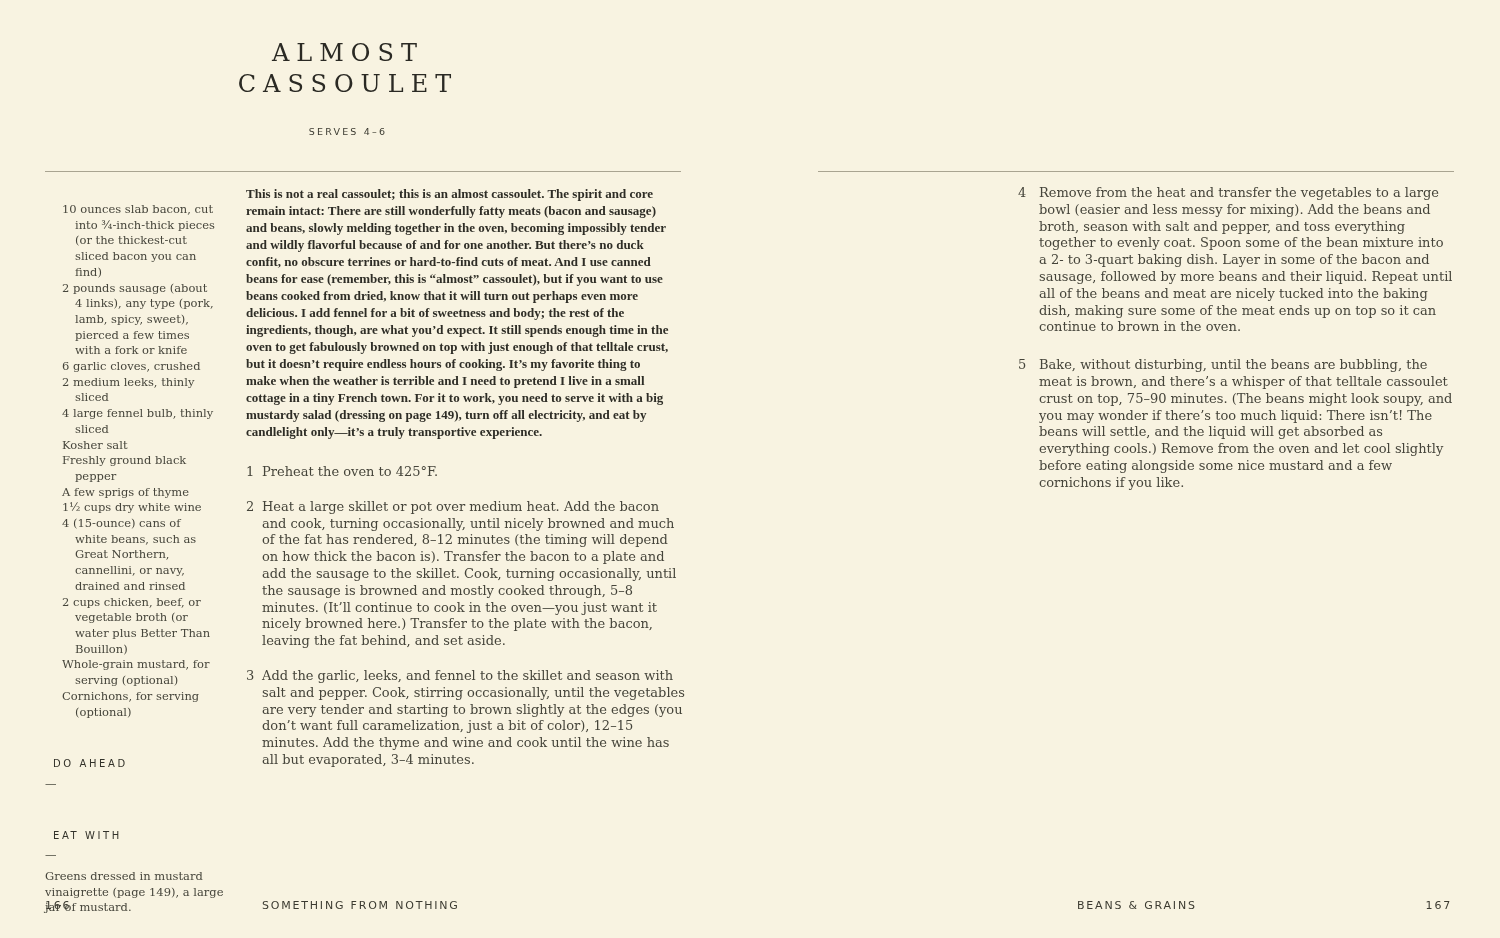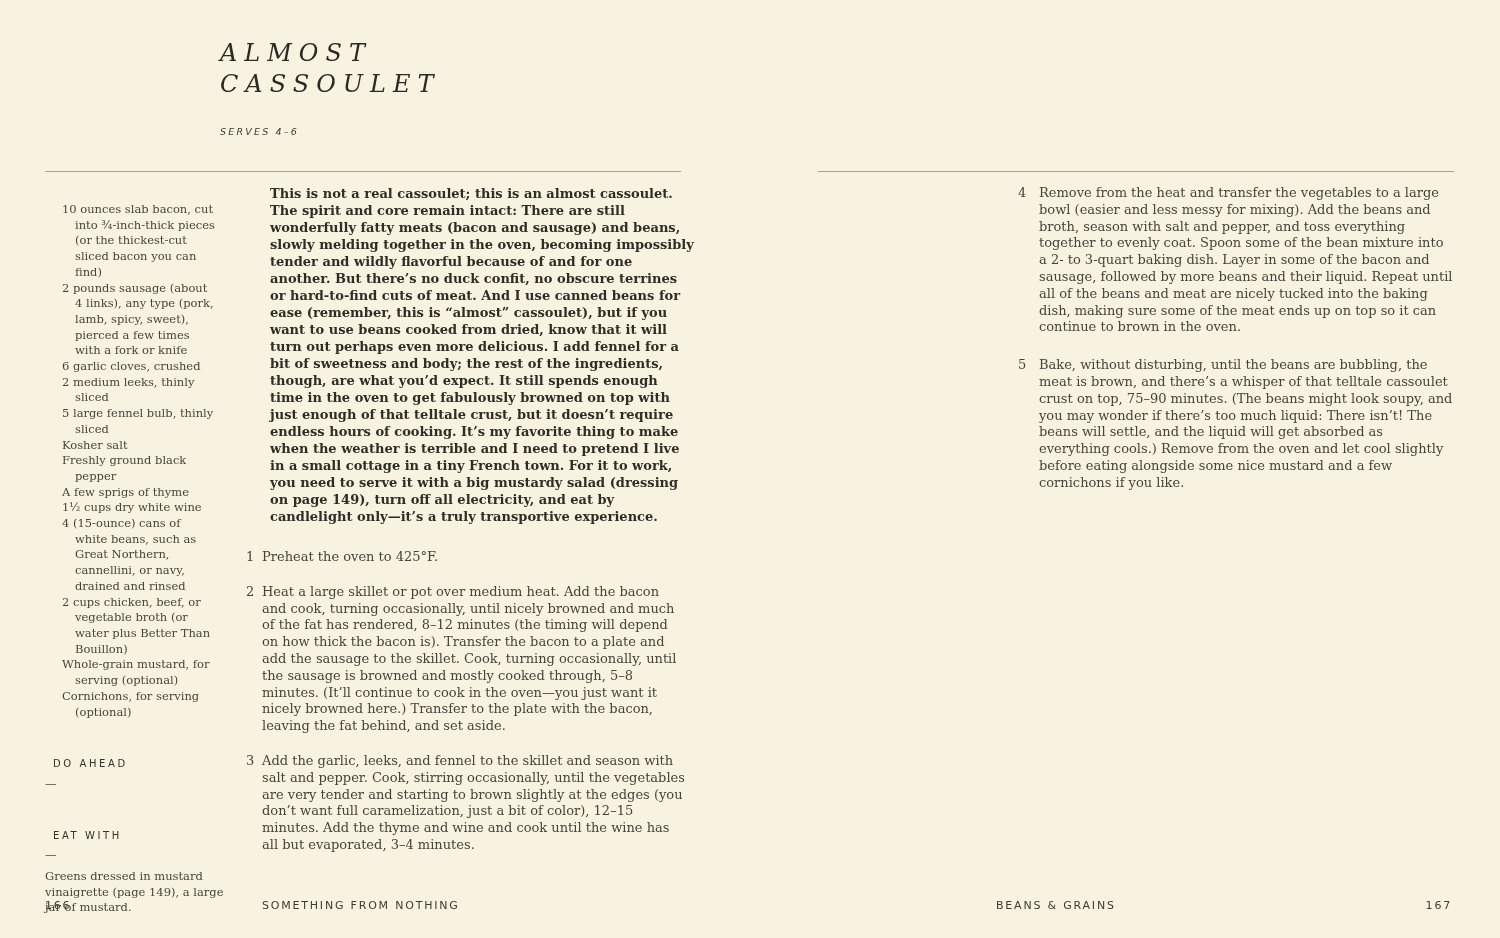--- a/index.html
+++ b/index.html
@@ -10,25 +10,24 @@
     font-family: "DejaVu Serif", serif;
   }
   .spread {
     position: relative;
     width: 1500px; height: 938px;
     background: #f8f3e1;
     color: #3b3a31;
   }
   .title-block {
     position: absolute;
-    left: 220px; top: 38px;
+    left: 203px; top: 38px;
     width: 290px;
-    text-align: left;
+    text-align: center;
     color: #2b2a24;
-    font-style: italic;
   }
   .title-line {
     font-size: 24px;
     letter-spacing: 7px;
     line-height: 31px;
     font-weight: 500;
     white-space: nowrap;
   }
   .serves {
     margin-top: 26px;
@@ -71,27 +70,28 @@
   .side-dash { margin: 4px 0 6px 0; color: #46453b; }
   .side-body { }
 
   
   .main-left {
     position: absolute;
     left: 246px; top: 185px;
     width: 440px;
   }
   .intro {
-    margin-left: 24px;
+    margin-left: 0;
     width: 424px;
     font-size: 13px;
     line-height: 17px;
     font-weight: 600;
     color: #2e2d26;
     text-align: left;
+    font-family: Liberation Serif, serif;
   }
   .steps { margin-top: 24px; }
   .step {
     display: flex;
     margin-bottom: 18px;
     font-size: 13px;
     line-height: 16.8px;
     color: #45443a;
   }
   .step-num {
@@ -114,21 +114,21 @@
     position: absolute;
     top: 899px;
     font-family: "DejaVu Sans", sans-serif;
     font-size: 11px;
     letter-spacing: 1.8px;
     color: #3c3b31;
     white-space: nowrap;
   }
   .pg-left   { left: 45px; }
   .run-left  { left: 262px; }
-  .run-right { left: 996px; }
+  .run-right { left: 1077px; }
   .pg-right  { right: 48px; }
 </style>
 </head>
 <body>
 
 <div class="spread">
 
   <div class="title-block">
     <div class="title-line">ALMOST</div>
     <div class="title-line">CASSOULET</div>
@@ -137,21 +137,21 @@
 
   <div class="rule rule-left"></div>
   <div class="rule rule-right"></div>
 
   <div class="sidebar">
     <ul class="ingredients">
       <li>10 ounces slab bacon, cut into ¾-inch-thick pieces (or the thickest-cut sliced bacon you can find)</li>
       <li>2 pounds sausage (about 4 links), any type (pork, lamb, spicy, sweet), pierced a few times with a fork or knife</li>
       <li>6 garlic cloves, crushed</li>
       <li>2 medium leeks, thinly sliced</li>
-      <li>5 large fennel bulb, thinly sliced</li>
+      <li>4 large fennel bulb, thinly sliced</li>
       <li>Kosher salt</li>
       <li>Freshly ground black pepper</li>
       <li>A few sprigs of thyme</li>
       <li>1½ cups dry white wine</li>
       <li>4 (15-ounce) cans of white beans, such as Great Northern, cannellini, or navy, drained and rinsed</li>
       <li>2 cups chicken, beef, or vegetable broth (or water plus Better Than Bouillon)</li>
       <li>Whole-grain mustard, for serving (optional)</li>
       <li>Cornichons, for serving (optional)</li>
     </ul>
 

